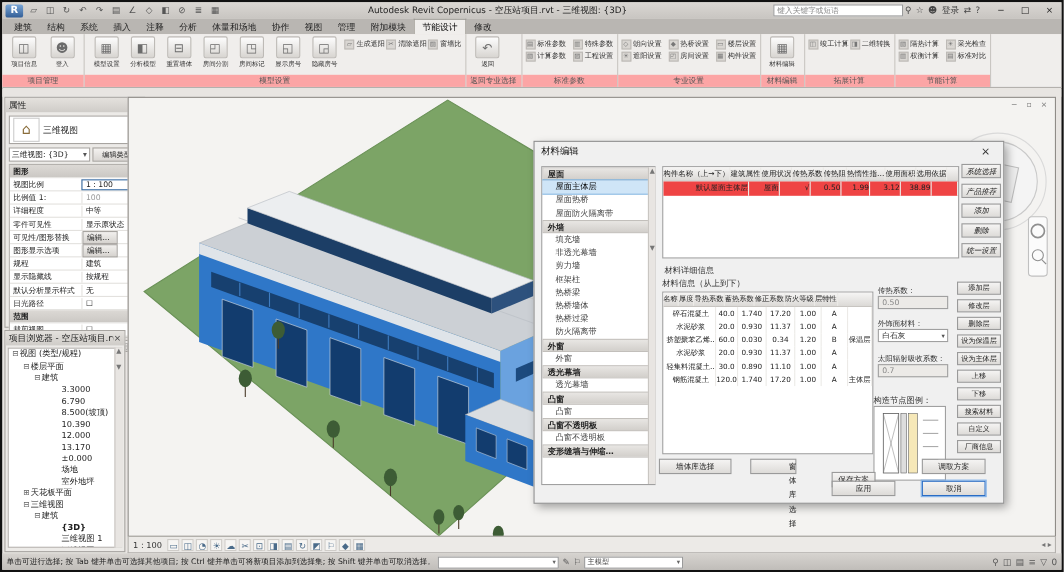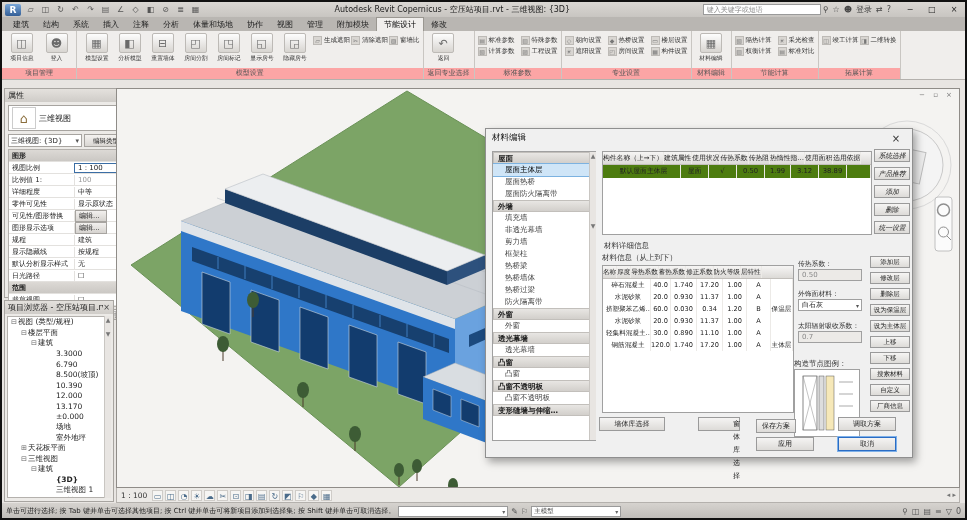--- a/index.html
+++ b/index.html
@@ -73,21 +73,21 @@
   .dtitle{height:18px;display:flex;align-items:center;padding:0 6px;font-size:8.5px;color:#111;}
   .dtitle .x{margin-left:auto;font-size:10px;color:#333;width:20px;text-align:center;}
   .dtree{position:absolute;left:6px;top:22px;width:104px;height:290px;background:#fff;border:1px solid #a0a0a0;overflow:hidden;}
   .dtrow{height:12px;line-height:12px;font-size:7.5px;color:#222;padding-left:6px;white-space:nowrap;overflow:hidden;}
   .dtrow.group{background:linear-gradient(#e8e6e3,#d2cfcb);border:1px solid #c2bfbb;padding-left:4px;font-weight:bold;}
   .dtrow.item{padding-left:12px;color:#444;}
   .dtrow.selected{background:#cfe5f7;outline:1px solid #7cb2e0;color:#000;}
   .ttable{position:absolute;left:116px;top:22px;width:270px;height:84px;background:#fff;border:1px solid #a0a0a0;overflow:hidden;}
   .trow{display:flex;height:13px;align-items:center;}
   .trow.head{background:linear-gradient(#f6f5f4,#dcdad7);border-bottom:1px solid #c2bfbb;font-size:6.5px;color:#333;}
-  .trow .tc{font-size:6.8px;color:#222;text-align:center;overflow:hidden;white-space:nowrap;border-right:1px solid #eceae7;height:100%;line-height:13px;}
+  .trow .tc{font-size:6.8px;color:#222;text-align:right;overflow:hidden;white-space:nowrap;border-right:1px solid #eceae7;height:100%;line-height:13px;}
   .tc0{width:78px;text-align:left;padding-left:4px;} .tc1{width:28px;} .tc2{width:28px;} .tc3{width:28px;} .tc4{width:26px;} .tc5{width:28px;} .tc6{width:28px;} .tc7{width:24px;border-right:none;}
   .sideBtns{position:absolute;left:388px;top:20px;width:36px;font-style:italic;}
   .sbtn{height:13px;margin-bottom:5px;background:linear-gradient(#f5f4f3,#dddbd8);border:1px solid #9a9a9a;font-size:6.8px;line-height:12px;text-align:center;color:#222;white-space:nowrap;overflow:hidden;}
   .dseclab{position:absolute;font-size:7.5px;color:#333;white-space:nowrap;}
   .mtable{position:absolute;left:116px;top:136px;width:192px;height:148px;background:#fff;border:1px solid #a0a0a0;overflow:hidden;}
   .mrow{display:flex;height:12px;align-items:center;}
   .mrow.head{background:linear-gradient(#f6f5f4,#dcdad7);border-bottom:1px solid #c2bfbb;height:13px;}
   .mrow .mc{font-size:6.6px;color:#222;text-align:center;white-space:nowrap;overflow:hidden;border-right:1px solid #eceae7;height:100%;line-height:12px;}
   .mc0{width:48px;text-align:left;padding-left:3px;} .mc1{width:20px;} .mc2{width:26px;} .mc3{width:26px;} .mc4{width:24px;} .mc5{width:24px;} .mc6{width:22px;border-right:none;}
   .dparam{position:absolute;left:312px;width:64px;}
@@ -299,20 +299,36 @@
 
       <div class="bigbtn">
             <div class="bicon">▦</div>
             <div class="blab">材料编辑</div>
           </div>
         </div>
       <div class="glabel">材料编辑</div>
     </div>
     <div class="rgroup">
       <div class="body">
+          <div class="smallcol">
+
+      <div class="smallbtn">
+              <span class="sicon">◫</span>
+              <span class="slab">竣工计算</span>
+            </div>
+            <div class="smallbtn">
+              <span class="sicon">◨</span>
+              <span class="slab">二维转换</span>
+            </div>
+          </div>
+        </div>
+      <div class="glabel">拓展计算</div>
+    </div>
+    <div class="rgroup">
+      <div class="body">
           <div class="smallcol" style="display:grid;grid-template-columns:1fr 1fr;gap:1px 6px;">
 
       <div class="smallbtn">
               <span class="sicon">▧</span>
               <span class="slab">隔热计算</span>
             </div>
             <div class="smallbtn">
               <span class="sicon">☀</span>
               <span class="slab">采光检查</span>
             </div>
@@ -320,36 +336,20 @@
               <span class="sicon">▥</span>
               <span class="slab">权衡计算</span>
             </div>
             <div class="smallbtn">
               <span class="sicon">▤</span>
               <span class="slab">标准对比</span>
             </div>
           </div>
         </div>
       <div class="glabel">节能计算</div>
-    </div>
-    <div class="rgroup">
-      <div class="body">
-          <div class="smallcol">
-
-      <div class="smallbtn">
-              <span class="sicon">◫</span>
-              <span class="slab">竣工计算</span>
-            </div>
-            <div class="smallbtn">
-              <span class="sicon">◨</span>
-              <span class="slab">二维转换</span>
-            </div>
-          </div>
-        </div>
-      <div class="glabel">拓展计算</div>
     </div>
   </div>
   <div class="abs optionsrow"></div>
 
   <div class="abs panel" style="left:2px;top:86px;width:128px;height:210px;">
     <div class="ptitle">
         <span>属性</span>
         <span class="x">×</span>
       </div>
     <div class="typesel">
@@ -673,21 +673,21 @@
 
       <span class="tc">构件名称（上→下）</span>
           <span class="tc">建筑属性</span>
           <span class="tc">使用状况</span>
           <span class="tc">传热系数</span>
           <span class="tc">传热阻</span>
           <span class="tc">热惰性指…</span>
           <span class="tc">使用面积</span>
           <span class="tc">选用依据</span>
         </div>
-      <div class="trow" style="background:#4d7c0f;">
+      <div class="trow" style="background:#ef4444;">
         <span class="tc tc0">默认屋面主体层</span>
         <span class="tc tc1">屋面</span>
         <span class="tc tc2">√</span>
         <span class="tc tc3">0.50</span>
         <span class="tc tc4">1.99</span>
         <span class="tc tc5">3.12</span>
         <span class="tc tc6">38.89</span>
         <span class="tc tc7"></span>
       </div>
     </div>
@@ -813,22 +813,22 @@
         <div class="sbtn">设为主体层</div>
         <div class="sbtn">上移</div>
         <div class="sbtn">下移</div>
         <div class="sbtn">搜索材料</div>
         <div class="sbtn">自定义</div>
         <div class="sbtn">厂商信息</div>
       </div>
 
     <div class="dbottom">
       <div class="bb" style="left:113px;top:288px;width:66px;">墙体库选择</div>
-      <div class="bb" style="left:212px;top:288px;width:42px;padding-left:34px;">窗体库选择</div>
-      <div class="bb" style="left:270px;top:290px;width:40px;">保存方案</div>
+      <div class="bb" style="left:196px;top:288px;width:42px;padding-left:34px;">窗体库选择</div>
+      <div class="bb" style="left:270px;top:300px;width:40px;">保存方案</div>
       <div class="bb" style="left:352px;top:288px;width:58px;">调取方案</div>
       <div class="bb" style="left:270px;top:308px;width:58px;">应用</div>
       <div class="bb default" style="left:352px;top:308px;width:58px;">取消</div>
     </div>
   </div>
 
   <div class="abs statusbar">
     <span class="stext">单击可进行选择; 按 Tab 键并单击可选择其他项目; 按 Ctrl 键并单击可将新项目添加到选择集; 按 Shift 键并单击可取消选择。</span>
     <div class="scombo" style="width:110px;">
         <span></span>

